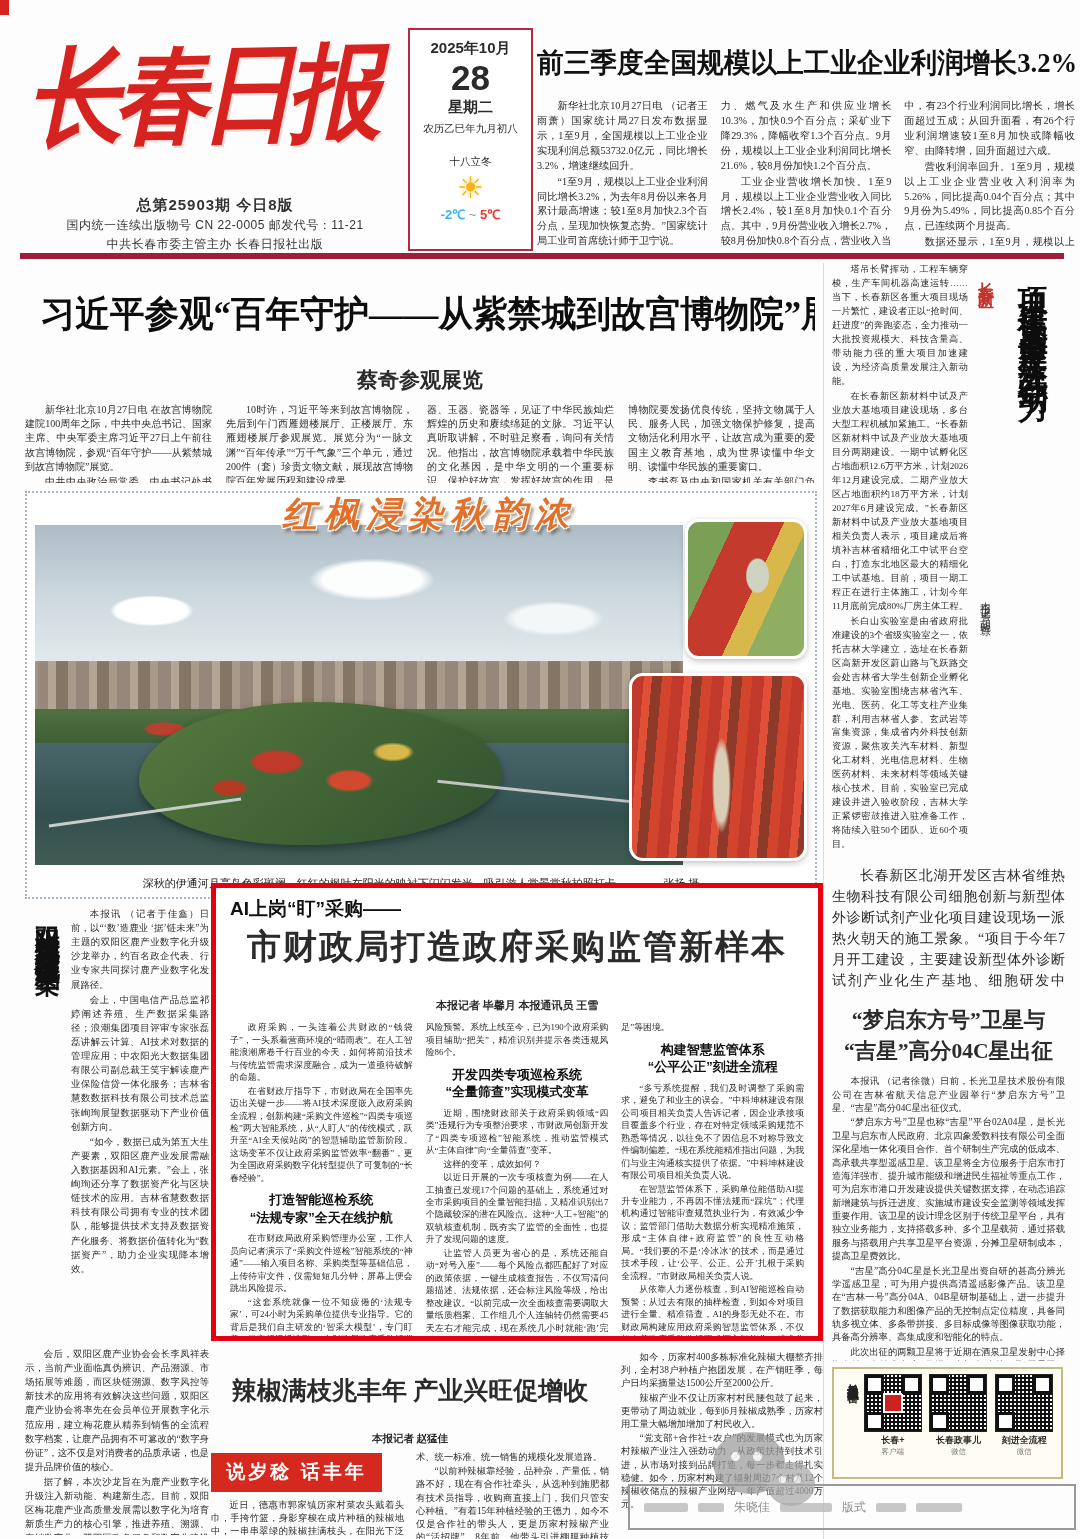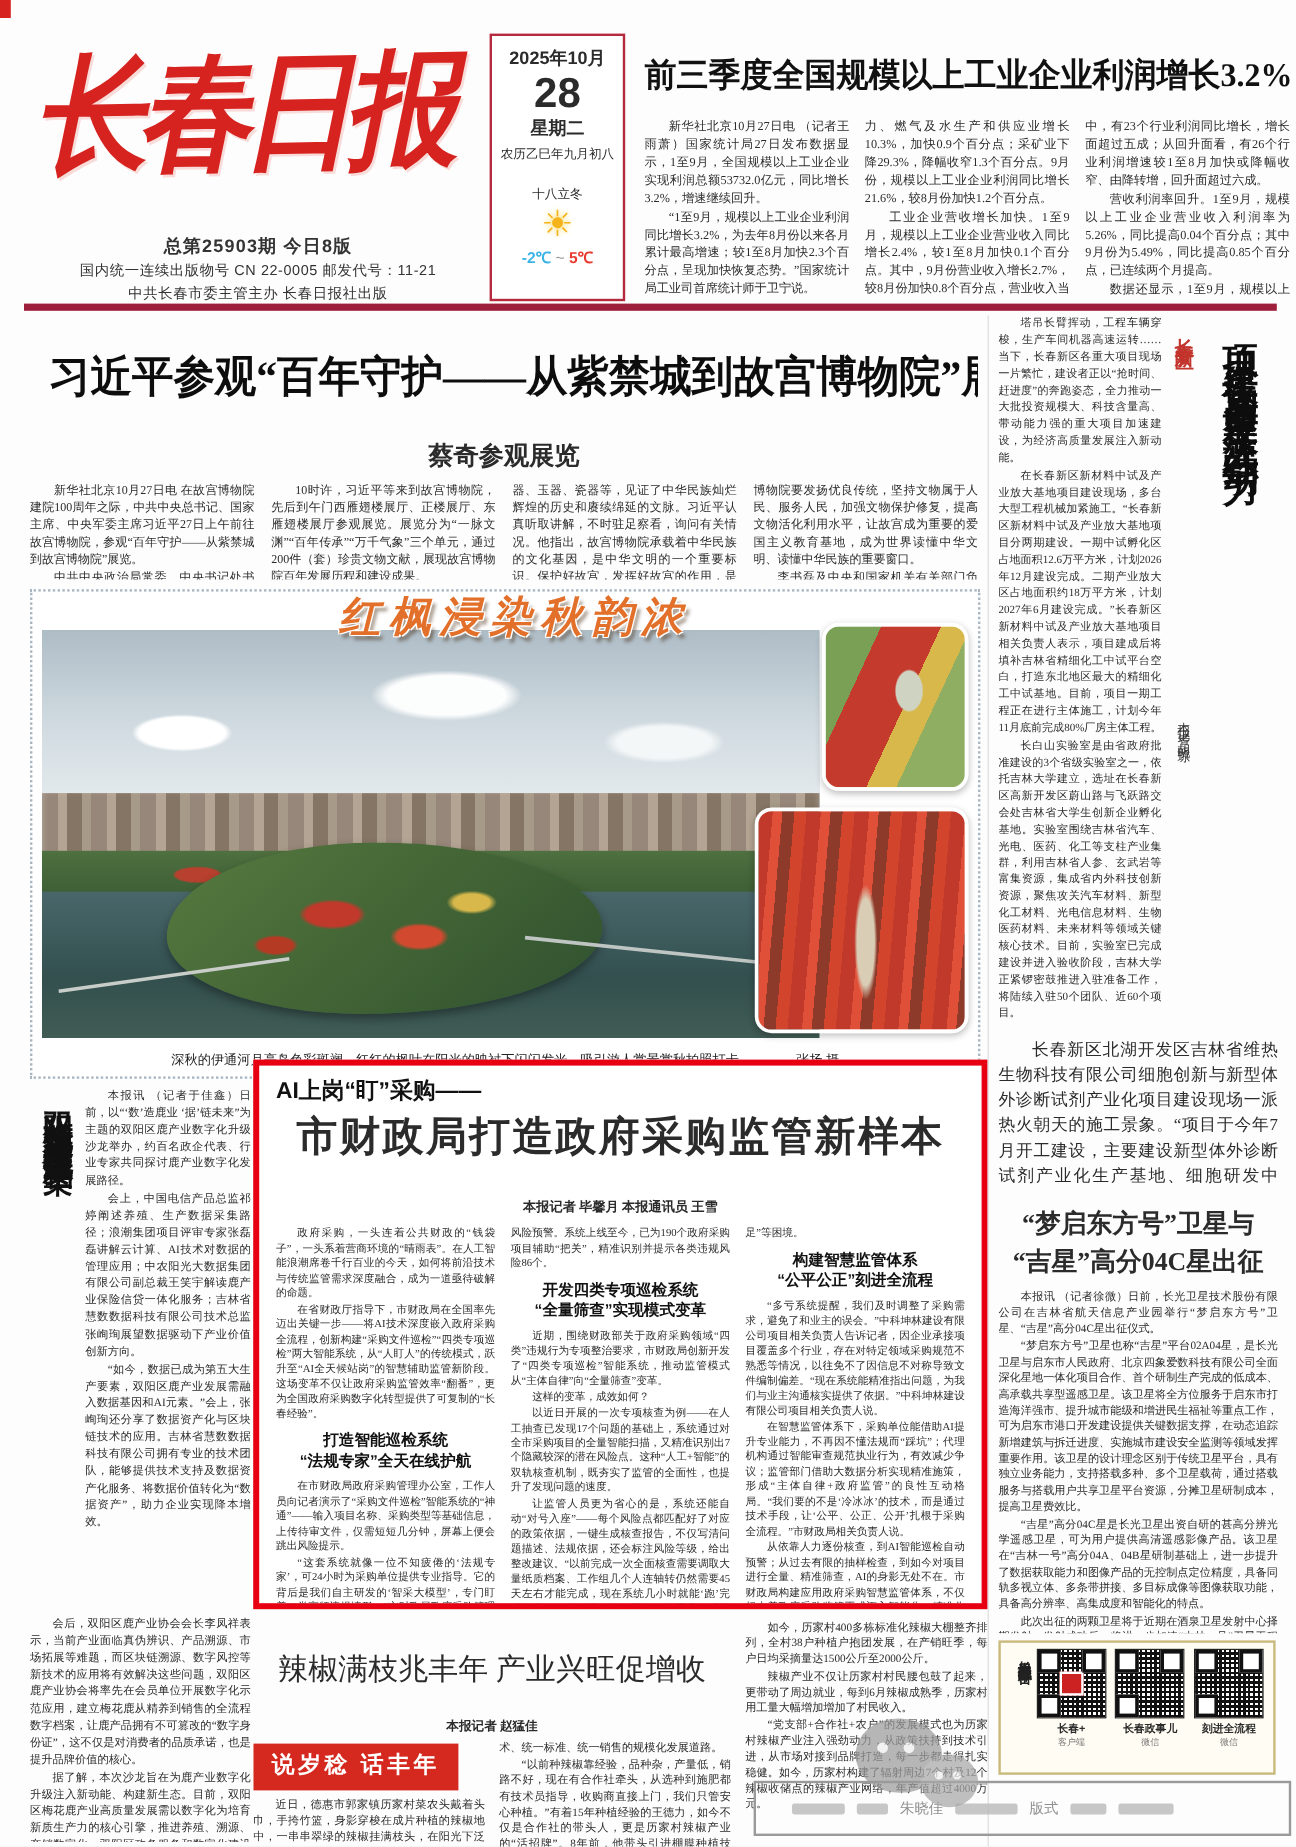--- a/index.html
+++ b/index.html
@@ -14,21 +14,21 @@
   .logo{position:absolute;left:28px;top:18px;width:370px;height:165px;
         font-family:"DejaVu Serif",serif;font-weight:900;font-style:italic;
         color:#d6231f;font-size:98px;line-height:160px;letter-spacing:-8px;white-space:nowrap;
         transform:scale(.96,1.08) rotate(-1deg);transform-origin:left center;
         text-shadow:2px 2px 0 #e4584f33;}
   .issue-block{position:absolute;left:30px;top:196px;width:370px;text-align:center;
         font-family:"Liberation Sans",sans-serif;color:#333;}
   .issue-line1{font-size:15px;font-weight:700;letter-spacing:1px;}
   .issue-line2,.issue-line3{font-size:12px;margin-top:2px;letter-spacing:.5px;}
 
-  .date-box{position:absolute;left:408px;top:28px;width:113px;height:223px;
+  .date-box{position:absolute;left:408px;top:28px;width:125px;height:223px;
         border:2px solid #b5293e;background:#fff;text-align:center;padding-top:9px;
         font-family:"Liberation Sans",sans-serif;}
   .db-ym{font-size:15px;font-weight:700;}
   .db-day{font-size:35px;font-weight:700;line-height:40px;}
   .db-week{font-size:15px;font-weight:700;}
   .db-lunar{font-size:10.5px;margin-top:5px;}
   .db-term{font-size:10.5px;margin-top:19px;}
   .db-sun{font-size:30px;line-height:34px;color:#f5b31a;margin-top:2px;text-shadow:0 0 4px #f8d34a;}
   .db-temp{font-size:13px;font-weight:800;margin-top:0;}
   .t-low{color:#3bb4e5;} .t-sep{color:#999;font-weight:400;} .t-high{color:#e8392f;}
@@ -118,21 +118,21 @@
   .ai-cols{display:flex;gap:13px;height:330px;overflow:hidden;}
   .ai-cols .col{flex:1;font-size:8.9px;line-height:1.4;}
 
   
   .subhead{font-family:"Liberation Sans",sans-serif;font-weight:800;font-size:13px;
         text-align:center;line-height:1.35;margin:7px 0 6px;color:#111;}
 
   
   .lajiao{position:absolute;left:186px;top:1086px;width:612px;height:194px;overflow:hidden;display:flex;gap:12px;}
   .lj-left{width:398px;}
-  .lj-headline{font-size:25px;font-weight:400;text-align:center;white-space:nowrap;letter-spacing:0;}
+  .lj-headline{font-size:25px;font-weight:700;text-align:center;white-space:nowrap;letter-spacing:0;}
   .lj-byline{font-size:10.5px;text-align:center;font-weight:700;margin:3px 0 5px;}
   .lj-cols{display:flex;gap:12px;height:140px;overflow:hidden;}
   .lj-cols .col{flex:1;font-size:9.3px;line-height:1.42;}
   .lj-badge{background:#d5281e;color:#fff;font-family:"Liberation Sans",sans-serif;
         font-size:19px;font-weight:800;text-align:center;letter-spacing:3px;
         padding:6px 0;margin:2px 22px 7px 0;}
   .lj-right{flex:1;font-size:9.3px;line-height:1.42;padding-top:2px;overflow:hidden;}
 
   
   .sidebar{position:absolute;left:798px;top:0;width:242px;bottom:0;border-left:1px solid #dcdcdc;padding-left:8px;}
@@ -163,21 +163,21 @@
         repeating-linear-gradient(90deg,#111 0 2px,#fff 2px 4px);
         outline:1px solid #222;}
   .qr::before,.qr::after,.qr .fc{content:"";position:absolute;width:13px;height:13px;background:#fff;border:3px solid #111;}
   .qr::before{left:0;top:0;} .qr::after{right:0;top:0;} .qr .fc{left:0;bottom:0;}
   .qr .logo-red{position:absolute;left:18px;top:18px;width:20px;height:20px;background:#c22;border:2px solid #fff;}
   .qr-name{font-size:9px;font-weight:800;margin-top:3px;font-family:"Liberation Sans",sans-serif;}
   .qr-type{font-size:7.5px;color:#777;font-family:"Liberation Sans",sans-serif;}
 
   
   .credits-box{position:absolute;left:628px;top:1484px;width:448px;height:46px;border:2px solid #9a9a9a;
-        display:flex;align-items:center;gap:10px;padding:0 30px;overflow:hidden;}
+        display:flex;align-items:center;gap:10px;padding:0 14px;overflow:hidden;}
   .cred-bar{height:9px;background:#b9b9b9;border-radius:2px;opacity:.8;}
   .cb1{width:44px;} .cb2{width:26px;} .cb3{width:52px;} .cb4{width:30px;} .cb5{width:46px;}
   .cred-frag{font-size:12px;color:#8f8f8f;white-space:nowrap;}
   .watermark{position:absolute;left:448px;top:1424px;width:632px;height:116px;z-index:6;
         display:flex;align-items:center;gap:14px;opacity:.72;pointer-events:none;flex-direction:column;}
   .wm-icon{position:relative;width:110px;height:100px;flex:none;}
   .wm-icon .b1{position:absolute;left:4px;top:8px;width:72px;height:62px;background:#9b9b9b;border-radius:50% 50% 48% 52%;}
   .wm-icon .b1::before,.wm-icon .b1::after{content:"";position:absolute;top:20px;width:9px;height:9px;border-radius:50%;background:#efefef;}
   .wm-icon .b1::before{left:18px;} .wm-icon .b1::after{left:40px;}
   .wm-icon .b2{position:absolute;left:58px;top:38px;width:48px;height:44px;background:#a8a8a8;border-radius:50%;}

